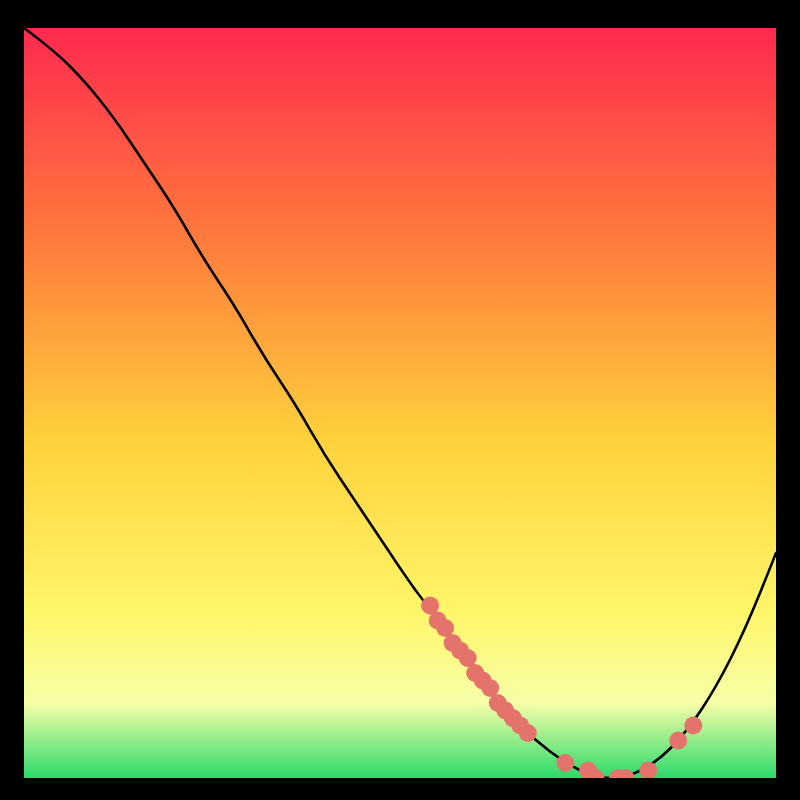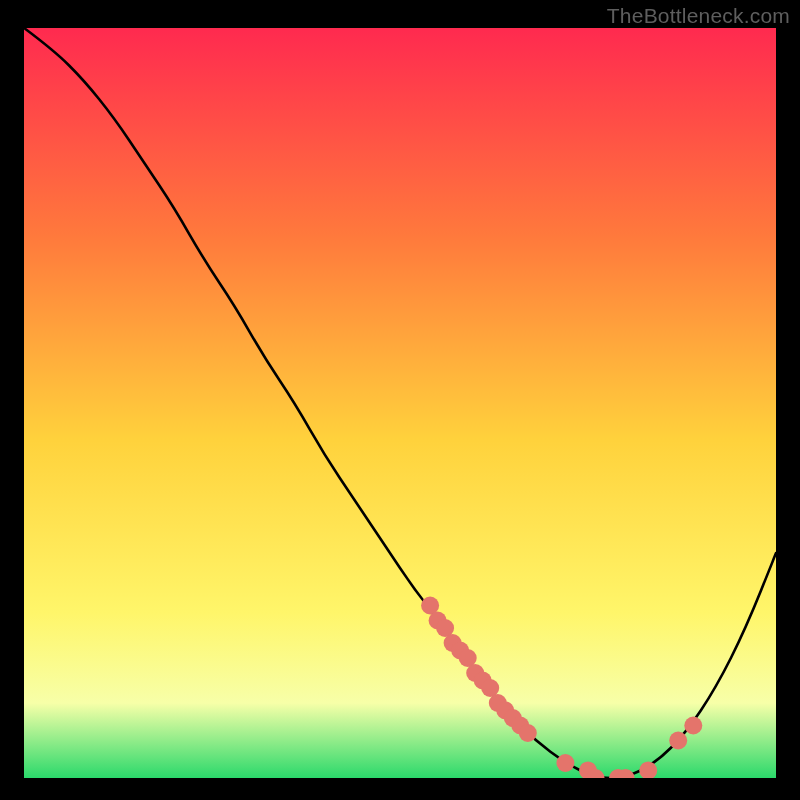--- a/index.html
+++ b/index.html
@@ -33,21 +33,20 @@
     top: 28px;
     width: 752px;
     height: 750px;
   }
   svg { display: block; }
 </style>
 </head>
 <body>
 
 <div class="frame">
-  <div class="watermark">TheBottleneck.com</div>
 
   <div class="plot">
     <svg id="chart-svg" viewBox="0 0 752 750" width="752" height="750" preserveAspectRatio="none">
       <defs>
         <linearGradient id="bg-grad" x1="0" y1="0" x2="0" y2="1">
           <stop id="g0" offset="0%" stop-color="#ff2a4f"></stop>
           <stop id="g1" offset="28%" stop-color="#ff7a3c"></stop>
           <stop id="g2" offset="55%" stop-color="#ffd23c"></stop>
           <stop id="g3" offset="78%" stop-color="#fff66a"></stop>
           <stop id="g4" offset="90%" stop-color="#f7ffa8"></stop>

